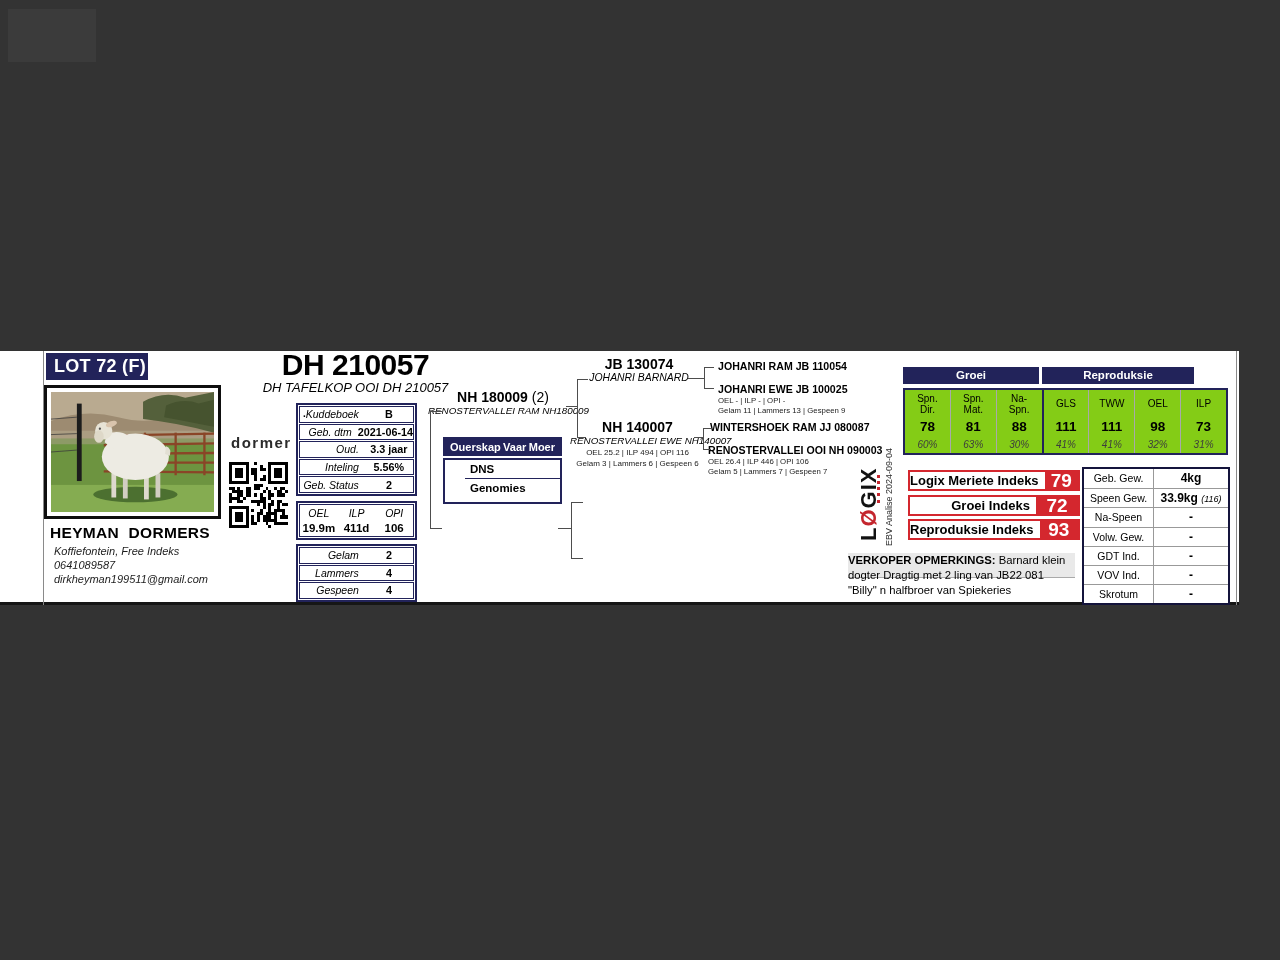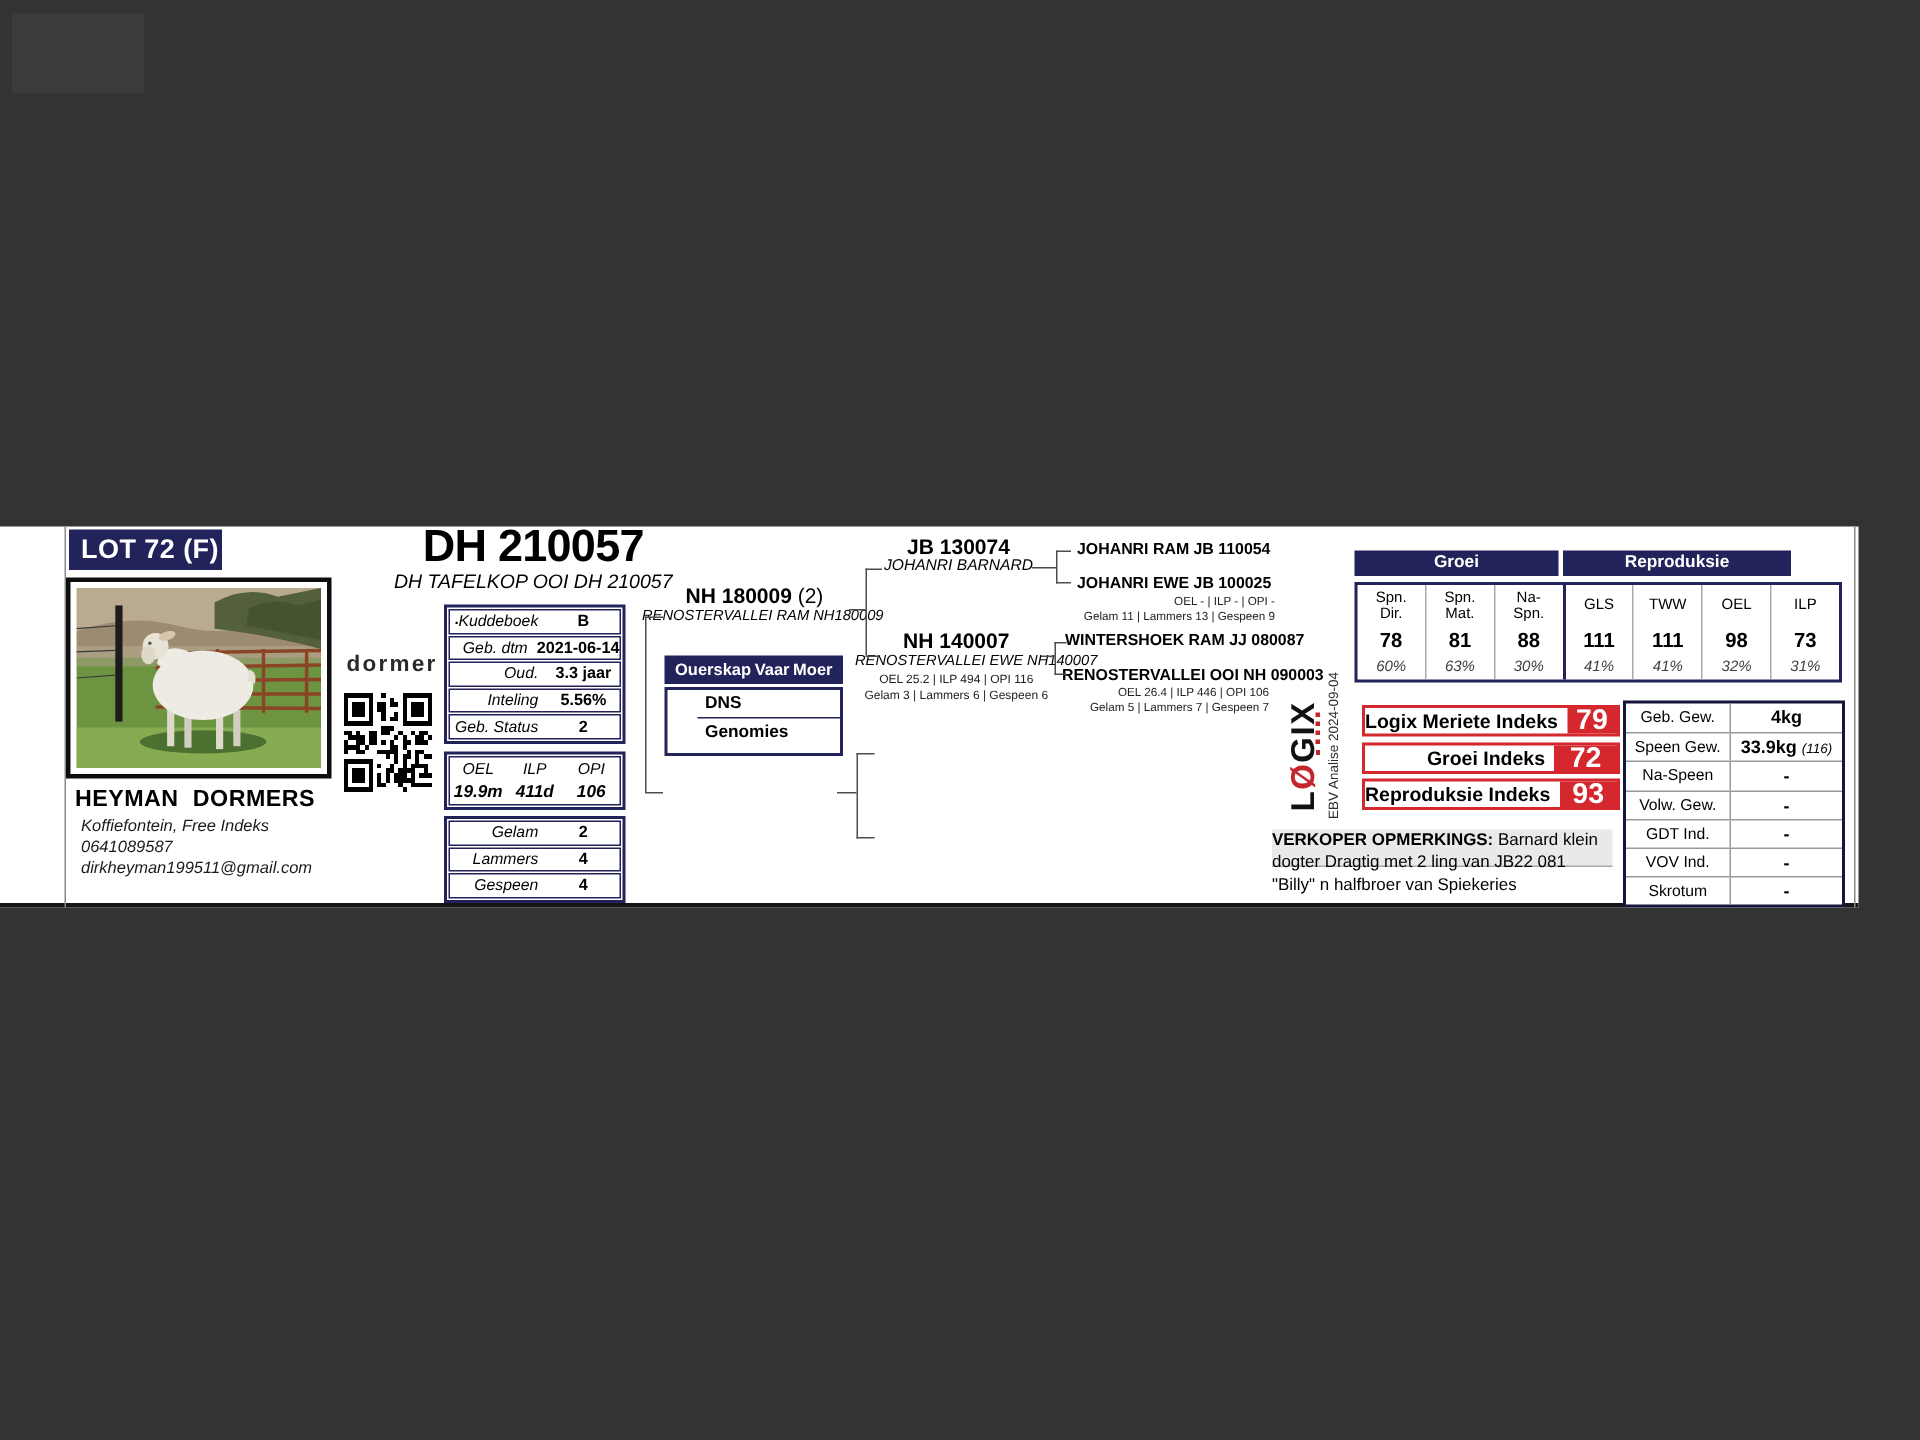--- a/index.html
+++ b/index.html
@@ -44,49 +44,49 @@
   .tbl-row:last-child { margin-bottom:0; }
   .tbl-label { flex:1.1; text-align:right; font-style:italic; font-size:10.5px; padding-right:6px; white-space:nowrap; }
   .tbl-value { flex:0.9; text-align:center; font-weight:bold; font-size:10.8px; white-space:nowrap; }
   .bullet { position:absolute; left:3px; top:1px; font-weight:bold; font-size:10px; }
   .info-tbl { left:296px; top:403px; width:121px; }
   .lamb-tbl { left:296px; top:544px; width:121px; }
 
   .oel-box { left:296px; top:501px; width:121px; height:39px; border:2px solid #22235a; padding:1px; background:#fff; }
   .oel-inner { border:1px solid #22235a; height:100%; display:flex; flex-direction:column; justify-content:space-evenly; }
   .oel-row { display:flex; }
-  .oel-row span { flex:1; text-align:center;font-style:italic; }
+  .oel-row span { flex:1; text-align:center; }
   .oel-h span { font-style:italic; font-size:10.5px; }
   .oel-v span { font-weight:bold; font-size:11.5px; }
 
   
   .par-hdr { left:443px; top:437px; width:119px; height:19px; background:#22235a; color:#fff;
     display:flex; justify-content:space-between; align-items:center; padding:0 7px; font-size:11px; font-weight:bold; }
   .par-box { left:443px; top:458px; width:119px; height:46px; border:2px solid #22235a; background:#fff;padding-left:20px; }
   .par-row { height:19px; line-height:18px; font-weight:bold; font-size:11.5px; padding-left:5px; }
   .par-row:first-child { border-bottom:1px solid #22235a; }
 
   
   .ped { position:absolute; text-align:center; }
   .ped-id { font-weight:bold; font-size:14px; line-height:15px; white-space:nowrap; }
   .ped-id .sfx { font-weight:normal; }
   .ped-name { font-style:italic; font-size:9.8px; line-height:11px; white-space:nowrap; }
   .ped-stats { font-size:8px; line-height:9.5px; color:#222; margin-top:1.5px; white-space:nowrap; }
   .gg { position:absolute; }
   .gg-name { font-weight:bold; font-size:10.6px; line-height:12px; white-space:nowrap; }
-  .gg-stats { text-align:right; font-size:7.8px; line-height:9px; color:#222; margin-top:1px; white-space:nowrap; }
+  .gg-stats { text-align:left; font-size:7.8px; line-height:9px; color:#222; margin-top:1px; white-space:nowrap; }
 
   .ln { position:absolute; }
   .ln-v { border-left:1.2px solid #4d4d4d; width:0; }
   .ln-h { border-top:1.2px solid #4d4d4d; height:0; }
 
   
   .grp-hdr { position:absolute; height:17px; background:#22235a; color:#fff; font-weight:bold;
     font-size:11.5px; text-align:center; line-height:17px; }
-  .ebv { left:903px; top:388px; width:325px; height:67px; border:2px solid #22235a; background:#ffffff; display:flex; }
+  .ebv { left:903px; top:388px; width:325px; height:67px; border:2px solid #22235a; background:#84cc16; display:flex; }
   .ebv-col { flex:1; display:flex; flex-direction:column; align-items:center; justify-content:space-between;
     padding:4px 0 3px 0; border-left:1px solid #a9a9a9; }
   .ebv-col:first-child { border-left:none; }
   .ebv-col.grp-sep { border-left:2px solid #22235a; }
   .ebv-h { font-size:10px; line-height:10.5px; text-align:center; height:21px; display:flex; flex-direction:column; justify-content:center; }
   .ebv-v { font-weight:bold; font-size:13.5px; line-height:14px; }
   .ebv-a { font-style:italic; font-size:10px; color:#3d3d3d; line-height:11px; }
 
   
   .idx { position:absolute; left:908px; width:172px; height:21px; border:2px solid #d4272e; display:flex; background:#fff; }

